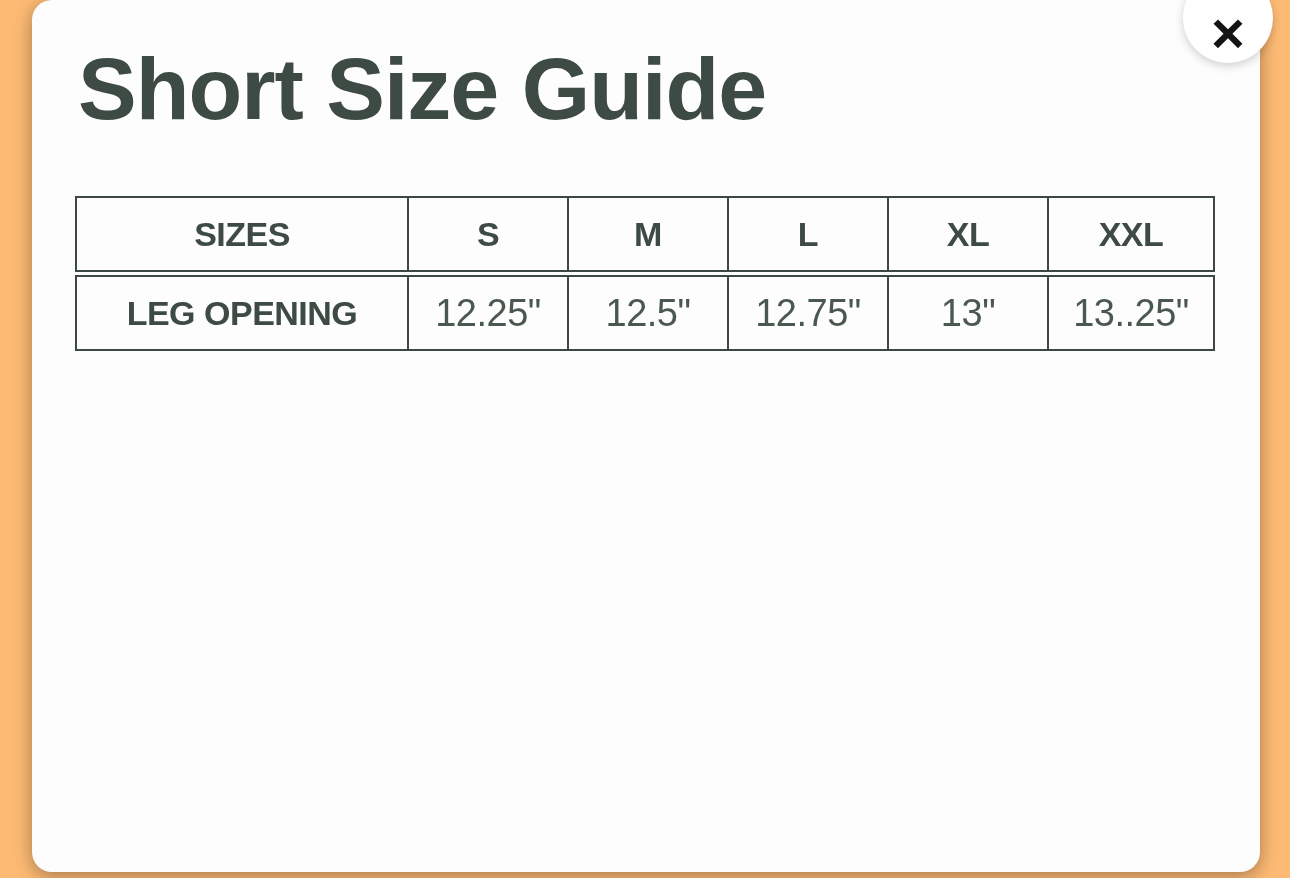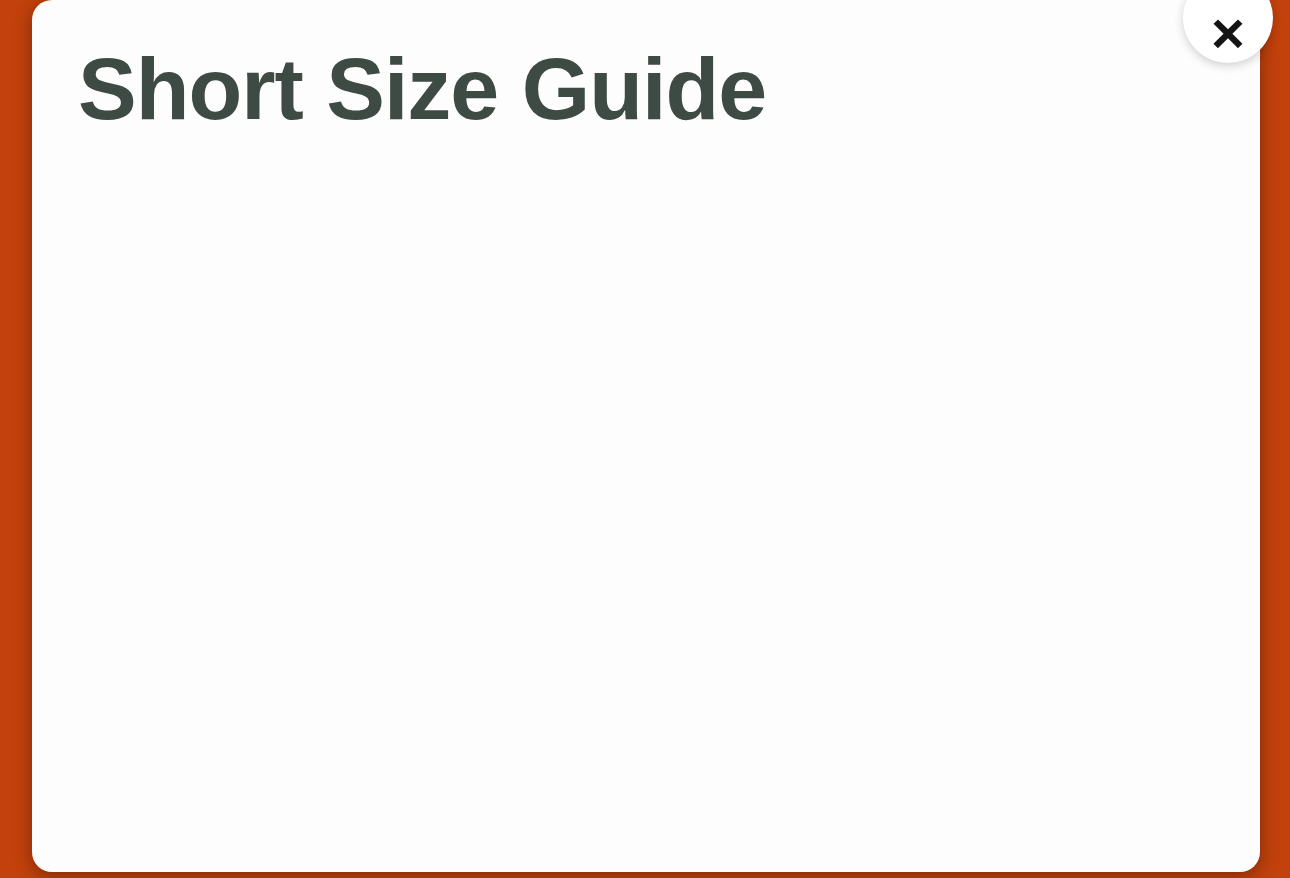--- a/index.html
+++ b/index.html
@@ -4,21 +4,21 @@
 <style>
   * { margin: 0; padding: 0; box-sizing: border-box; }
   html, body {
     width: 1290px; height: 878px;
     overflow: hidden;
     font-family: "Liberation Sans", sans-serif;
   }
   .overlay {
     position: relative;
     width: 1290px; height: 878px;
-    background: #c2410c;
+    background: #fdba74;
   }
   .modal {
     position: absolute;
     left: 32px; top: 0;
     width: 1228px; height: 872px;
     background: #fdfdfd;
     border-radius: 20px;
     box-shadow: 0 4px 18px rgba(0,0,0,0.35);
     padding: 38px 44px 0 46px;
   }
@@ -101,20 +101,36 @@
     <table class="size-chart">
       <colgroup>
         <col style="width:332px">
         <col style="width:160px">
         <col style="width:160px">
         <col style="width:160px">
         <col style="width:160px">
         <col style="width:168px">
       </colgroup>
       <tbody>
+        <tr>
+          <th>SIZES</th>
+          <th>S</th>
+          <th>M</th>
+          <th>L</th>
+          <th>XL</th>
+          <th>XXL</th>
+        </tr>
+        <tr>
+          <th>LEG OPENING</th>
+          <td>12.25"</td>
+          <td>12.5"</td>
+          <td>12.75"</td>
+          <td>13"</td>
+          <td>13..25"</td>
+        </tr>
       </tbody>
     </table>
 
   </div>
 
   <button class="close-btn">
     <span class="x-glyph">×</span>
   </button>
 </div>
 

